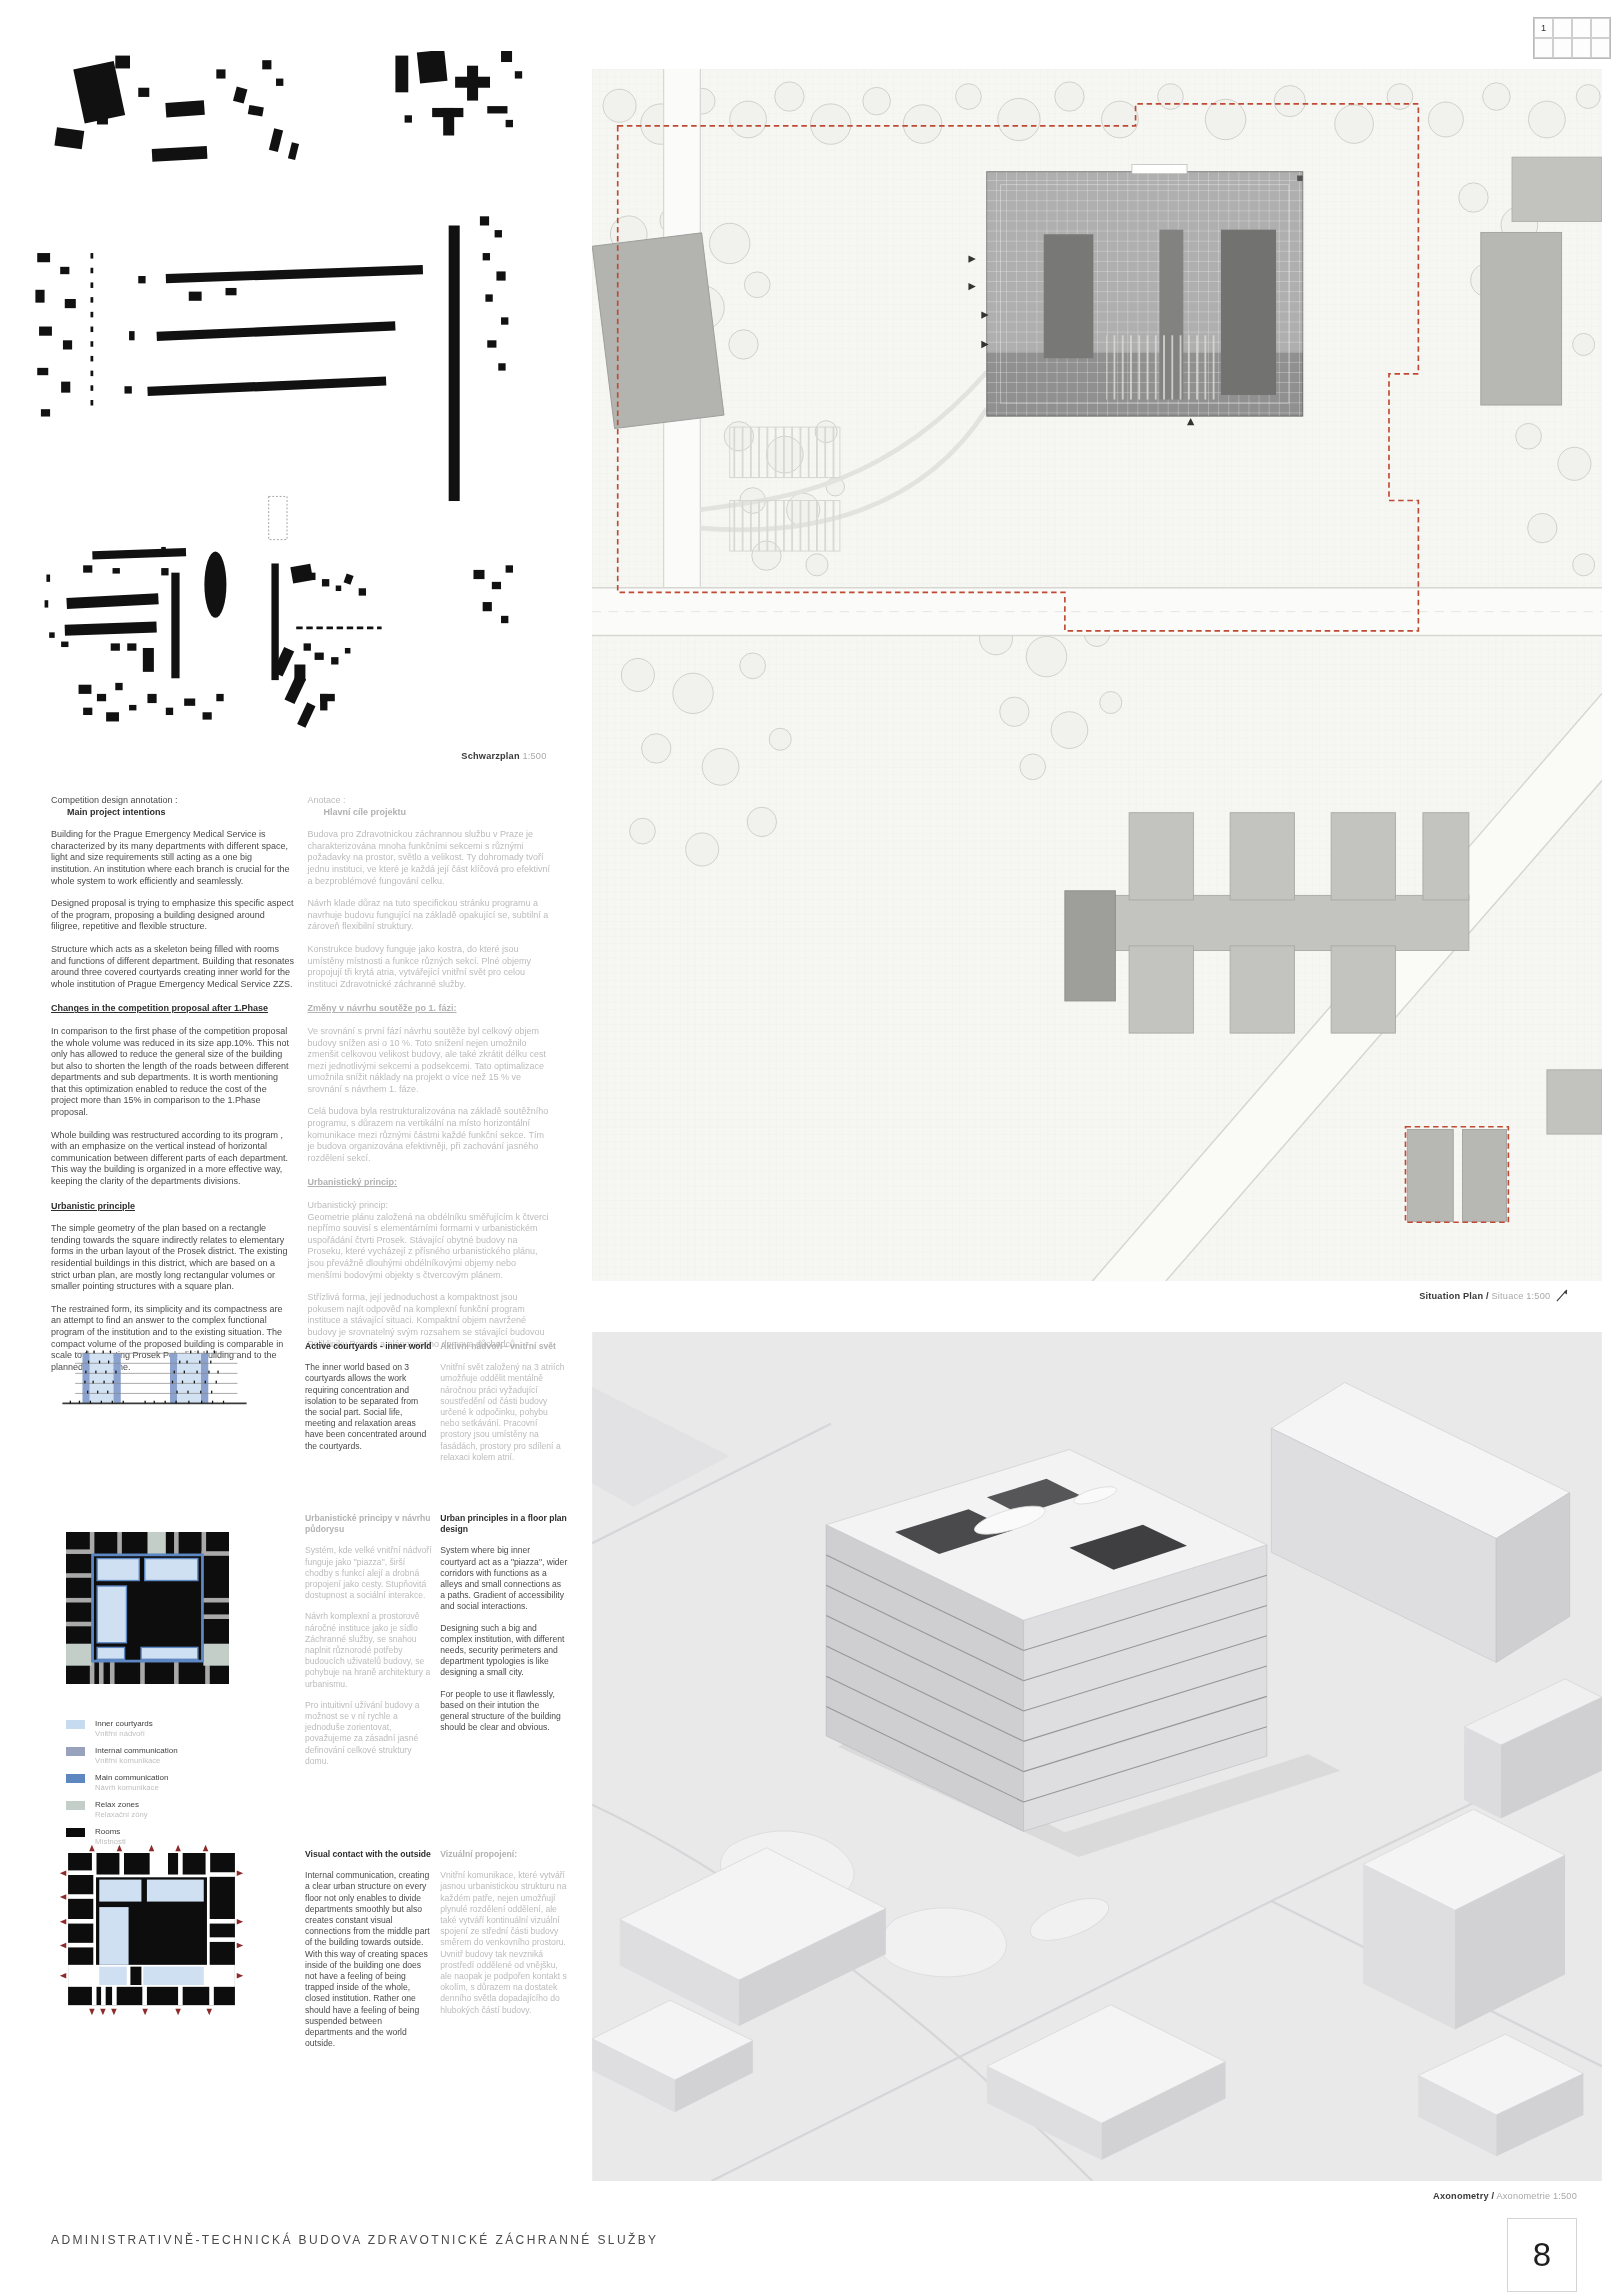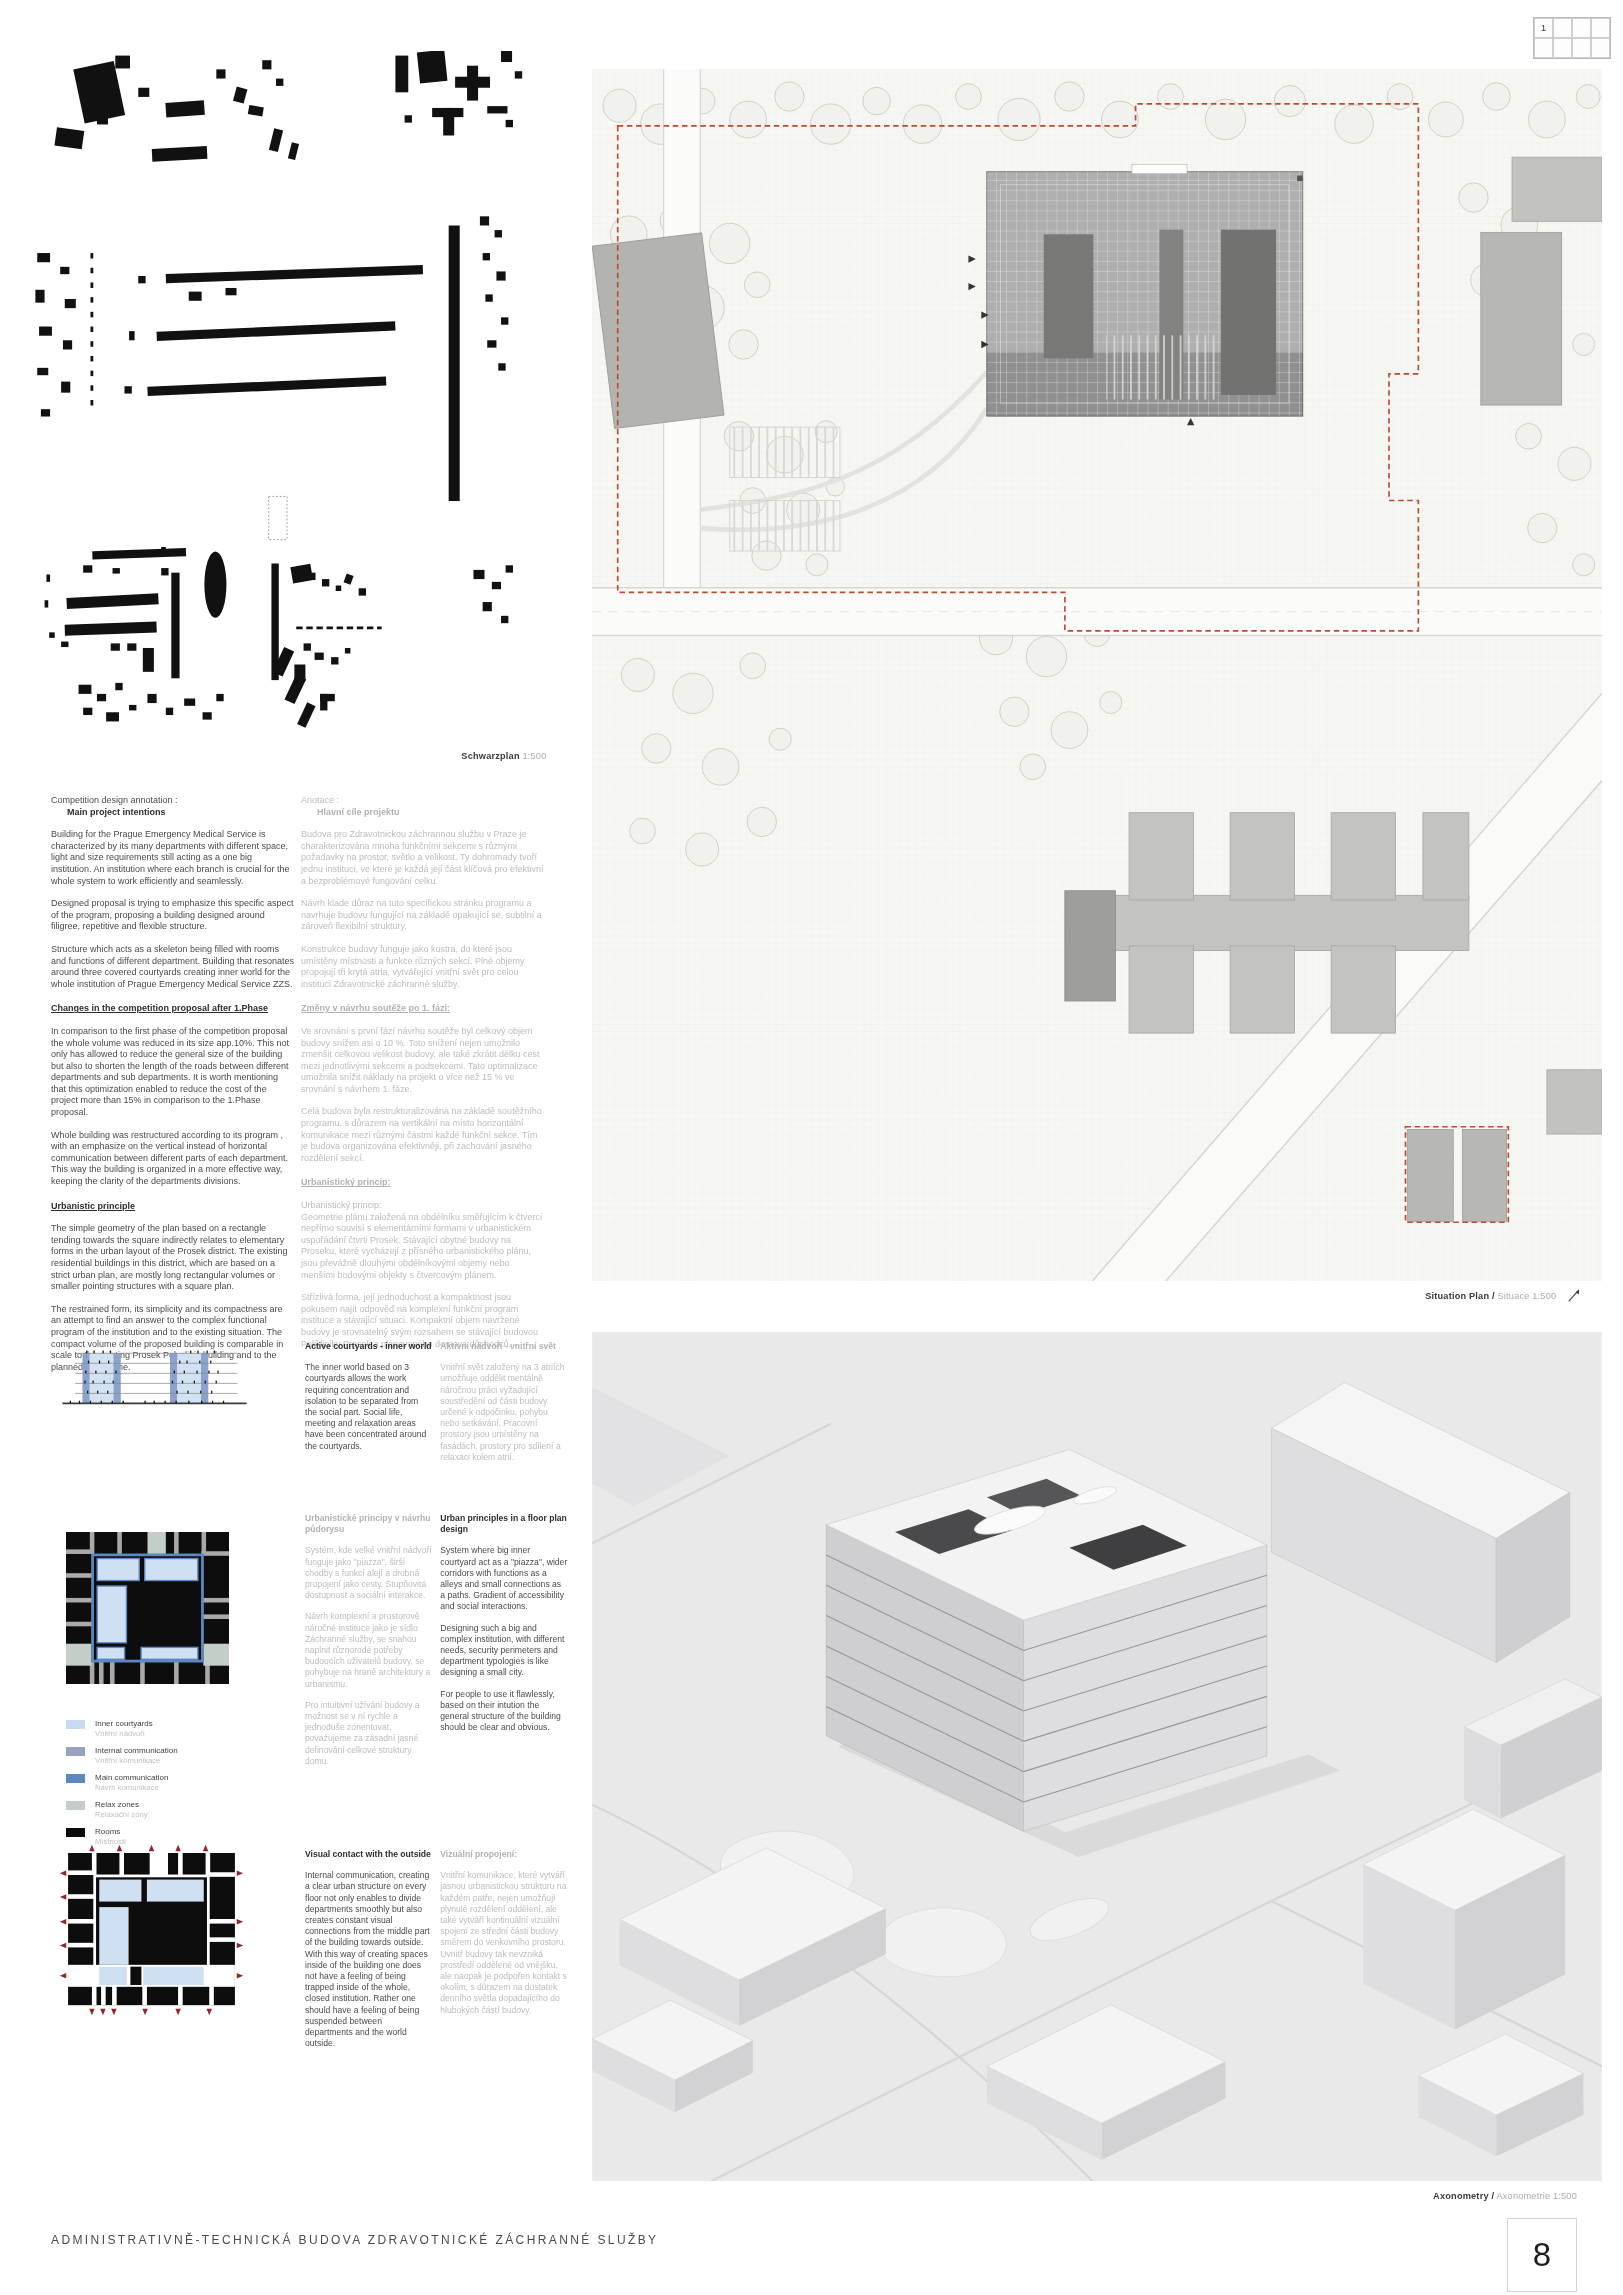--- a/index.html
+++ b/index.html
@@ -11,21 +11,21 @@
   .index-grid{top:16.5px;right:13px;display:grid;grid-template-columns:repeat(4,19px);grid-auto-rows:20px;
               border:0.9px solid #b9b9b9;background:#fdfdfd;}
   .index-grid .cell{border:0.5px solid #cfcfcf;font-size:9.2px;color:#2e2e2e;display:flex;align-items:center;justify-content:center;}
 
   
   .caption{font-size:9.2px;letter-spacing:0.2px;white-space:nowrap;}
   .caption b{color:#3a3a3a;font-weight:700;}
   .caption span.lt{color:#a9a9a9;font-weight:400;}
 
   
-  .anno{top:795px;left:51px;width:500px;display:flex;gap:6px;}
+  .anno{top:795px;left:51px;width:500px;display:flex;gap:13px;}
   .anno .col{width:244px;font-size:9px;line-height:11.6px;}
   .anno p{margin:0 0 11px 0;}
   .anno .kicker{margin:0;}
   .anno .h{font-weight:700;margin:0 0 11px 16px;}
   .anno .h2{font-weight:700;margin:13px 0 11px 0;text-decoration:underline;}
   .col.en{color:#4a4a4a;}
   .col.en .h,.col.en .h2{color:#2e2e2e;}
   .col.cz{color:#bcbcbc;}
   .col.cz .h,.col.cz .h2{color:#b2b2b2;}
   .col.cz p{white-space:pre-line;}
@@ -349,21 +349,21 @@
           <polygon points="648,388 656,388 652,380"></polygon>
         </g>
       </g>
 
       <g stroke="#bf4a33" stroke-width="1.8" stroke-dasharray="6 4" fill="none">
         <path d="M28 62 H592 V38 H900 V332 H868 V470 H900 V612 H515 V570 H28 Z"></path>
         <rect x="886" y="1152" width="112" height="104"></rect>
       </g>
     </svg>
   </div>
-  <div class="abs caption" style="top:1289px;right:42px;display:flex;align-items:center;gap:11px;">
+  <div class="abs caption" style="top:1289px;right:54px;display:flex;align-items:center;gap:5px;">
     <span><b>Situation Plan /</b>
     <span class="lt">Situace 1:500</span></span>
     <svg width="14.7" height="13" viewBox="0 0 16 14">
       <line x1="2" y1="13" x2="13" y2="1" stroke="#3a3a3a" stroke-width="1.2"></line>
       <polygon points="13,1 9.5,3.5 13,6" fill="#3a3a3a"></polygon>
     </svg>
   </div>
 
   <div class="abs anno">
     <div class="col en">

